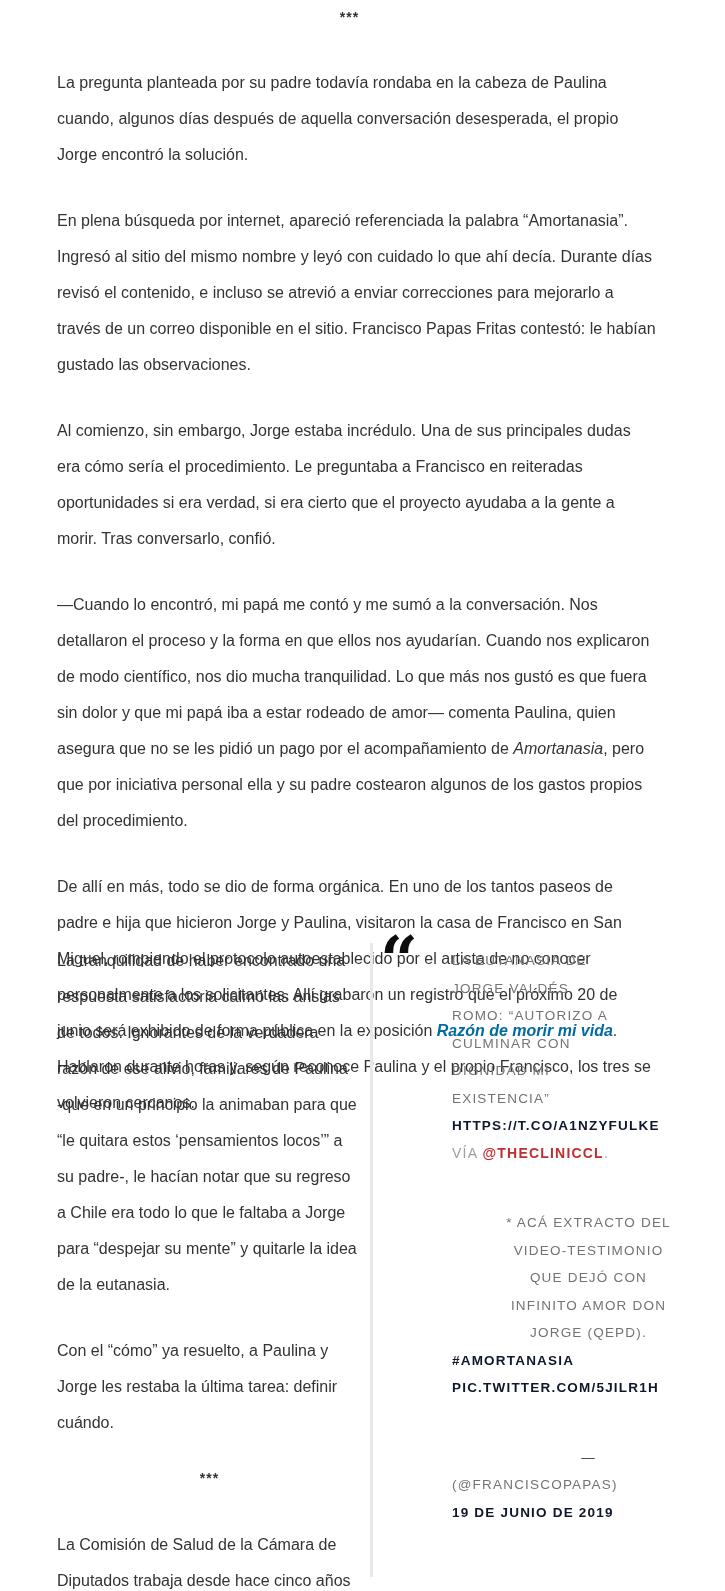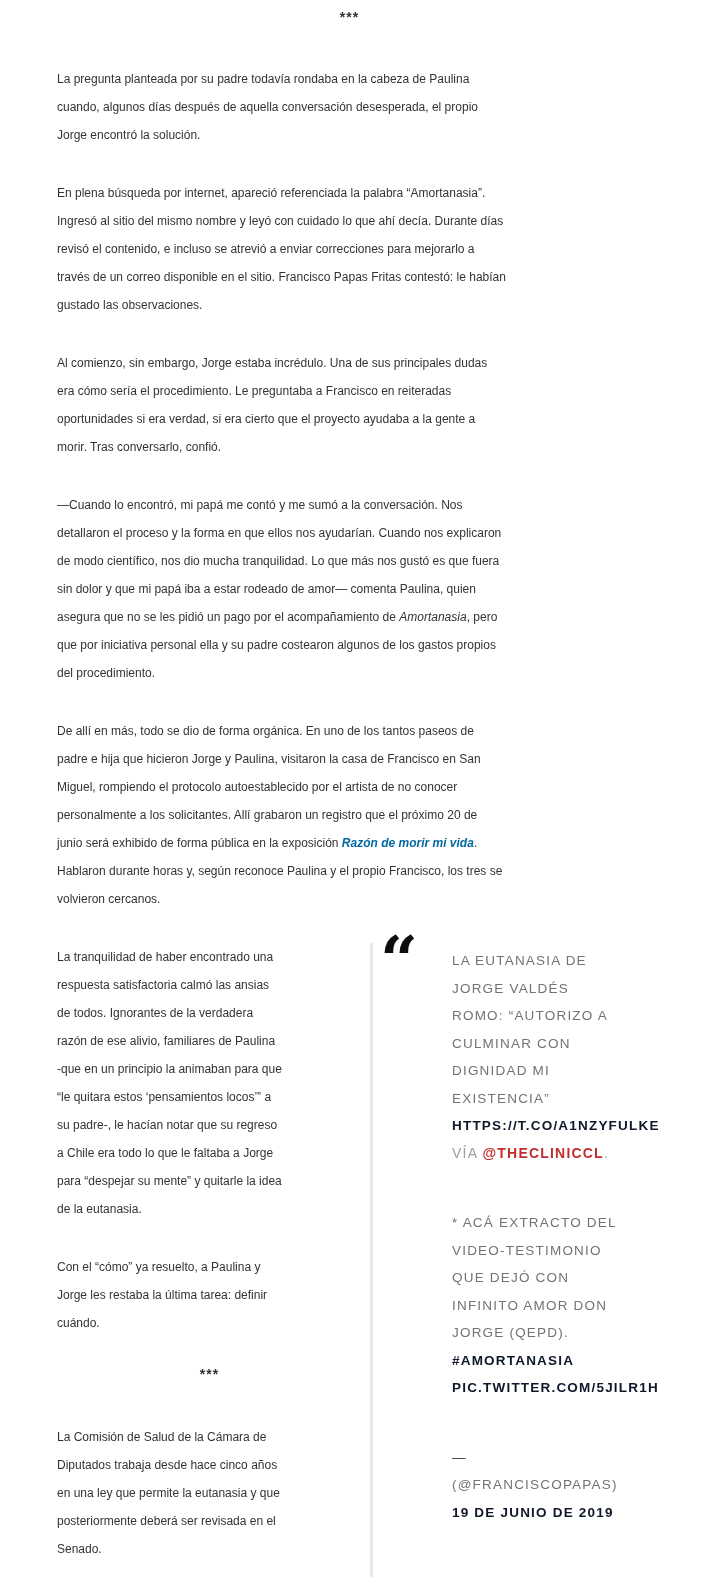--- a/index.html
+++ b/index.html
@@ -13,21 +13,21 @@
 
   
   .content { position: absolute; left: 57px; top: 0; width: 585px; }
   .sep {
     font-size: 14px; line-height: 18px; letter-spacing: 1px;
     color: #333333; text-align: center; font-weight: bold;
   }
   .sep-top { margin-top: 8px; }
   .article-top { margin-top: 39px; }
   .para {
-    font-size: 12px; line-height: 28px; color: #333333;
+    font-size: 16px; line-height: 36px; color: #333333;
     white-space: pre; margin: 0 0 30px 0;
   }
   .inline-italic { font-style: italic; }
   .link-red-bold-italic {
     color: #0369a1; font-weight: bold; font-style: italic;
     text-decoration: none; cursor: pointer;
   }
 
   
   .left-col { position: absolute; left: 57px; top: 943px; width: 305px; }
@@ -52,21 +52,21 @@
     font-size: 13.5px; line-height: 27.5px; letter-spacing: 1.2px;
     color: #737373; white-space: pre;
   }
   .q-link {
     font-size: 13.5px; line-height: 27.5px; letter-spacing: 1.2px;
     color: #0f172a; font-weight: bold; white-space: nowrap;
     text-decoration: none; cursor: pointer; display: block;
   }
   .q-row { font-size: 14px; line-height: 27.5px; letter-spacing: 1.2px; color: #9e9e9e; white-space: nowrap; }
   .q-row .handle { color: #c32d2d; font-weight: bold; text-decoration: none; cursor: pointer; }
-  .q-gap { margin-top: 42px; }
+  .q-gap { margin-top: 42px; text-align: center; }
   .q-dash { font-size: 13.5px; line-height: 27.5px; letter-spacing: 1.2px; color: #333333; }
 </style>
 </head>
 <body>
 
 <div class="page">
 
   <div class="content">
     <div class="sep sep-top">***</div>
 

